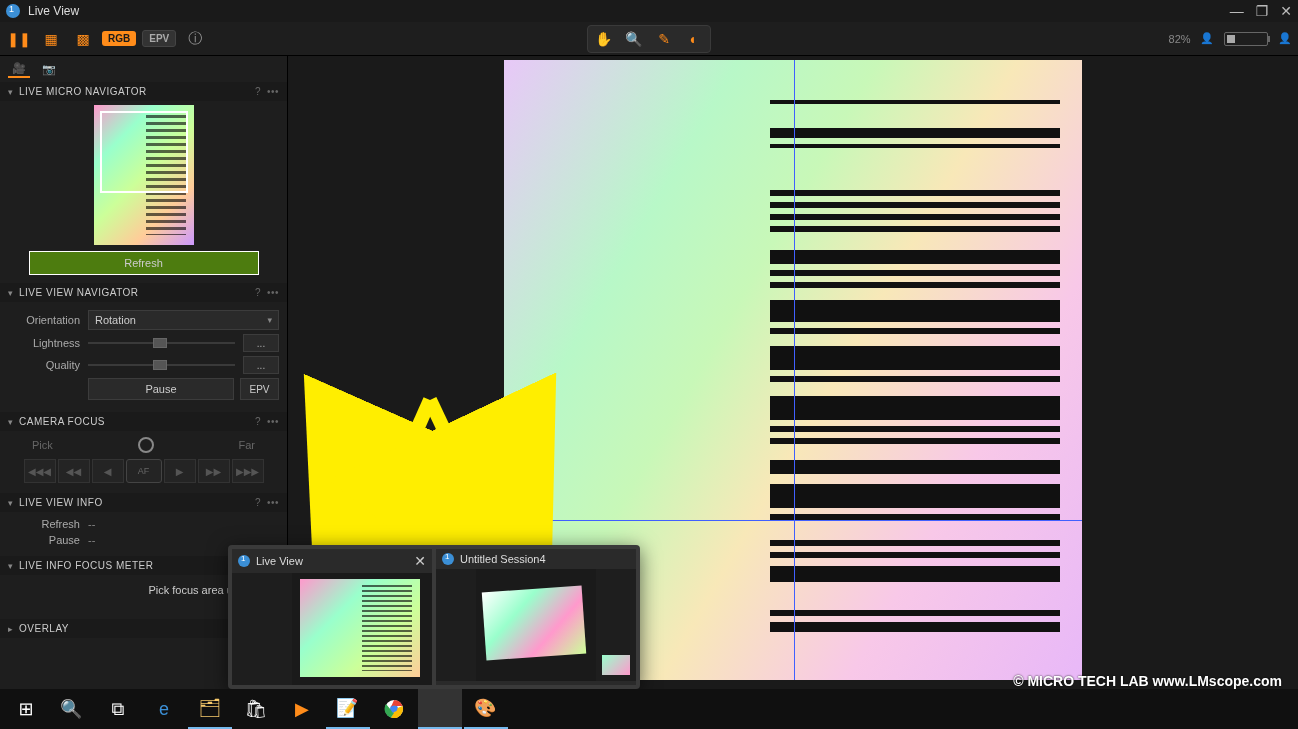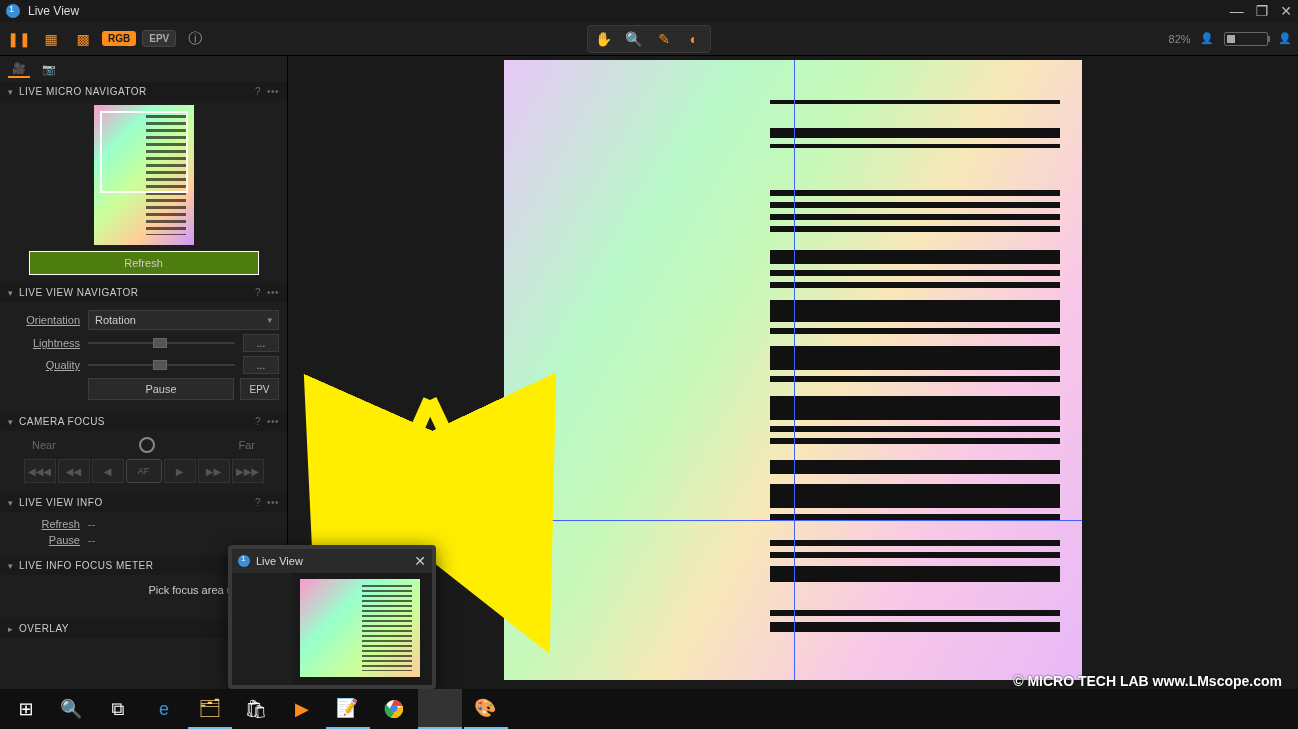--- a/index.html
+++ b/index.html
@@ -41,21 +41,21 @@
   .panel-head .dots { color:#666; cursor:default; }
 
   .navigator { display:flex; flex-direction:column; align-items:center; padding:4px 0 8px; }
   .nav-thumb { width:100px; height:140px; position:relative; background:linear-gradient(135deg,#f9c,#9fc,#cf9,#fc9,#c9f); }
   .nav-thumb .bars { position:absolute; right:8px; top:10px; bottom:10px; width:40px; background:repeating-linear-gradient(to bottom,#000 0,#000 3px,transparent 3px,transparent 7px); opacity:0.6; }
   .nav-thumb .sel { position:absolute; left:6px; top:6px; right:6px; height:82px; border:2px solid #fff; }
   .btn-wide { width:230px; height:24px; background:#4d7c0f; border:1px solid #ffffff; color:#ccc; font-size:11px; display:flex; align-items:center; justify-content:center; margin-top:6px; }
 
   .controls { padding:4px 8px 8px; }
   .row { display:flex; align-items:center; margin:4px 0; gap:8px; }
-  .row label { width:72px; text-align:right; color:#aaa; font-size:11px;text-decoration:underline; }
+  .row label { width:72px; text-align:right; color:#aaa; font-size:11px; }
   .select { flex:1; height:20px; background:#2a2a2a; border:1px solid #3c3c3c; padding:0 6px; display:flex; align-items:center; justify-content:space-between; font-size:11px; }
   .select .caret { color:#888; font-size:9px; }
   .slider { flex:1; height:16px; position:relative; }
   .slider .track { position:absolute; left:0; right:0; top:7px; height:2px; background:#3a3a3a; }
   .slider .thumb { position:absolute; top:3px; width:14px; height:10px; background:#555; border:1px solid #666; }
   .valbox { width:36px; height:18px; background:#2a2a2a; border:1px solid #3c3c3c; display:flex; align-items:center; justify-content:center; font-size:10px; color:#aaa; }
   .btn-half { width:150px; height:22px; background:#2a2a2a; border:1px solid #3c3c3c; color:#ccc; font-size:11px; display:flex; align-items:center; justify-content:center; }
   .btn-small { width:40px; height:22px; background:#2a2a2a; border:1px solid #3c3c3c; color:#ccc; font-size:10px; display:flex; align-items:center; justify-content:center; }
 
   .focus-panel { padding:6px 8px 10px; }
@@ -202,21 +202,21 @@
 
     <div class="panel-head">
       <span class="chev">▾</span>
       <span>CAMERA FOCUS</span>
       <span class="spacer"></span>
       <span class="help">?</span>
       <span class="dots">•••</span>
     </div>
     <div class="focus-panel">
       <div class="nf-row">
-        <span>Near</span>
+        <span>Pick</span>
         <div class="ring"></div>
         <span>Far</span>
       </div>
       <div class="focus-btns">
         <div class="fb">◀◀◀</div>
         <div class="fb">◀◀</div>
         <div class="fb">◀</div>
         <div class="fb af">AF</div>
         <div class="fb">▶</div>
         <div class="fb">▶▶</div>
@@ -314,20 +314,32 @@
       <span class="icon-app"></span>
       <span>Live View</span>
       <span class="close">✕</span>
     </div>
     <div class="thumb-body">
       <div style="position:absolute;left:0;top:0;width:60px;height:100%;background:#1e1e1e;"></div>
       <div style="position:absolute;left:68px;top:6px;width:120px;height:98px;background:linear-gradient(135deg,#f9c,#9fc,#cf9,#fc9);"></div>
       <div style="position:absolute;left:130px;top:12px;width:50px;height:86px;background:repeating-linear-gradient(to bottom,#000 0,#000 2px,transparent 2px,transparent 5px);opacity:0.6;"></div>
     </div>
   </div>
+  <div class="thumb">
+    <div class="thumb-head">
+      <span class="icon-app"></span>
+      <span>Untitled Session4</span>
+    </div>
+    <div class="thumb-body">
+      <div style="position:absolute;left:0;top:0;width:40px;height:100%;background:#1e1e1e;"></div>
+      <div style="position:absolute;right:0;top:0;width:40px;height:100%;background:#1e1e1e;"></div>
+      <div style="position:absolute;left:48px;top:20px;width:100px;height:68px;background:linear-gradient(135deg,#fff,#9fc,#f9c,#cf9);transform:rotate(-4deg);"></div>
+      <div style="position:absolute;right:6px;bottom:6px;width:28px;height:20px;background:linear-gradient(135deg,#9fc,#f9c);"></div>
+    </div>
+  </div>
 </div>
 
 <div class="taskbar">
   <div class="tbi">⊞</div>
   <div class="tbi">🔍</div>
   <div class="tbi">⧉</div>
   <div class="tbi" style="color:#3b8fd6;">e</div>
   <div class="tbi underline" style="color:#f7c96b;">🗂</div>
   <div class="tbi">🛍</div>
   <div class="tbi" style="color:#ff8c1a;">▶</div>

